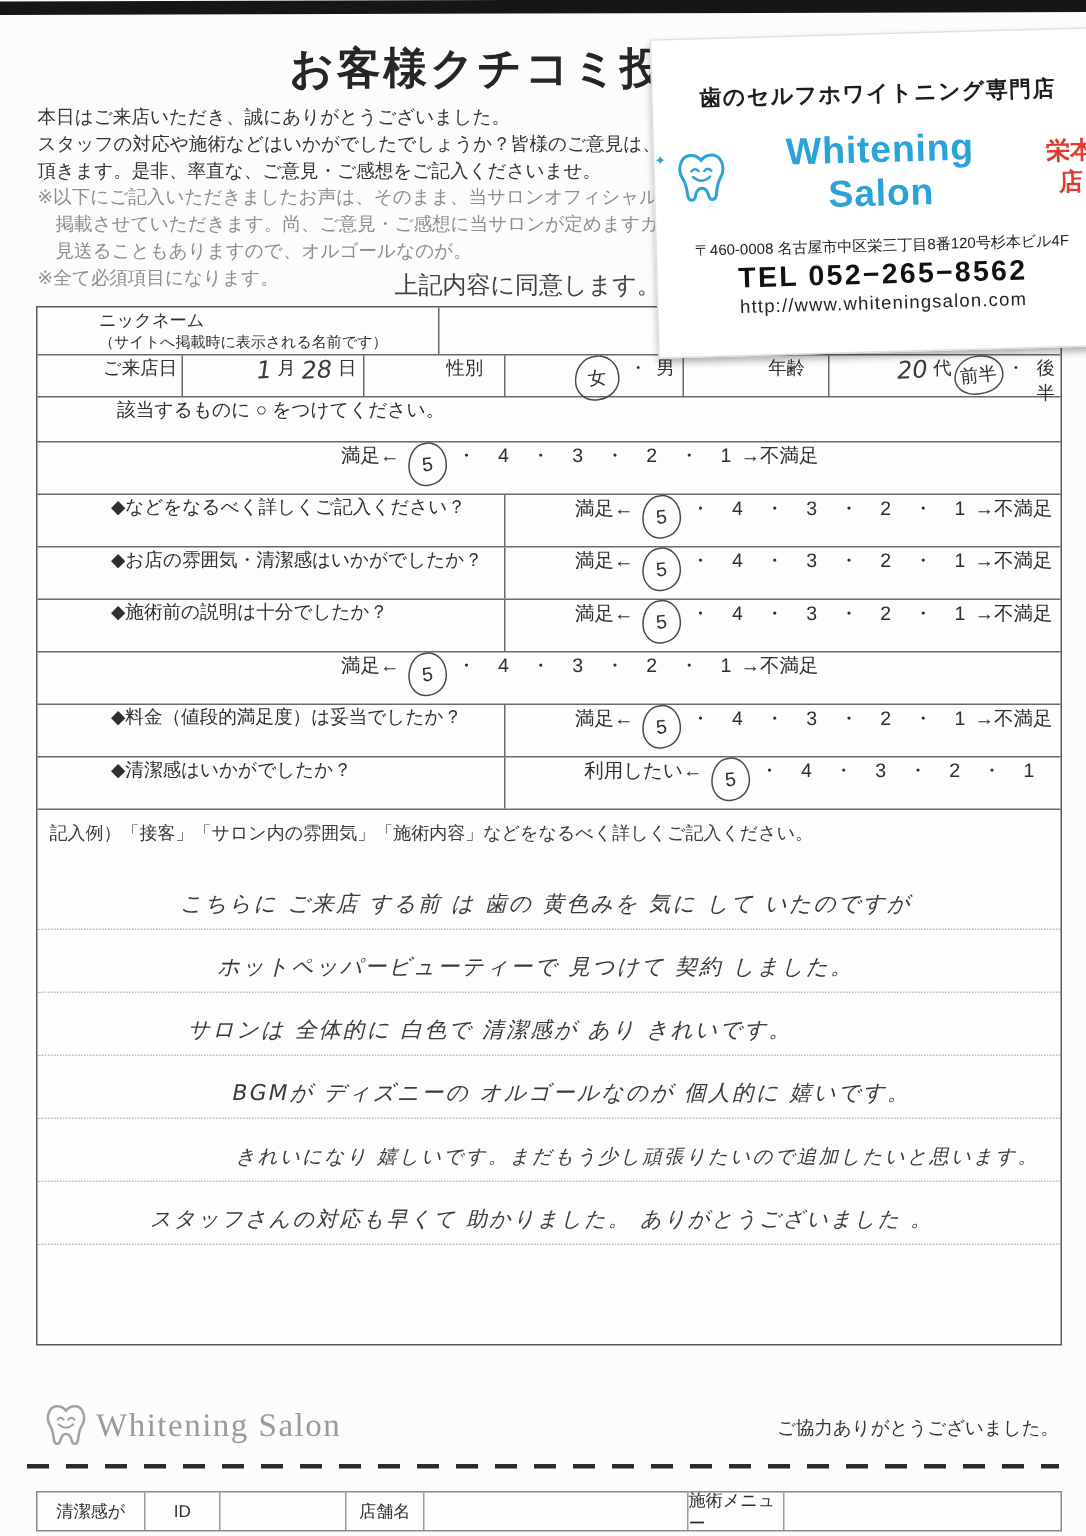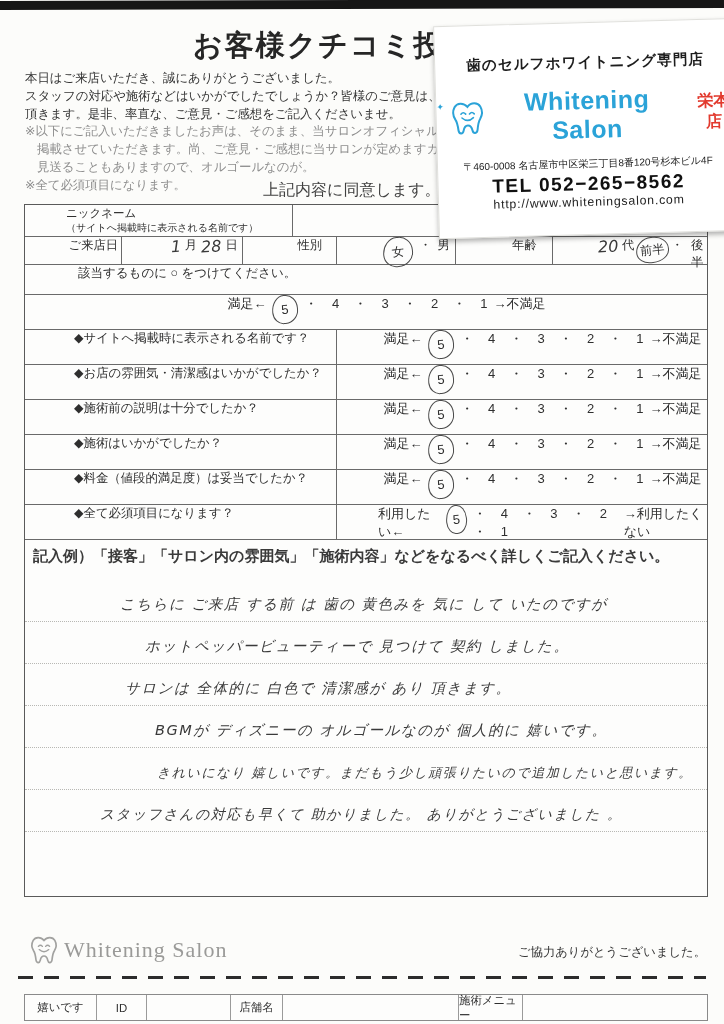--- a/index.html
+++ b/index.html
@@ -62,21 +62,21 @@
   .c-rate { width:26px; height:29px; margin:0 6px; font-style:normal; }
   .instr-row { height:30px; font-size:12.5px; }
   .instr-row .cell { padding-left:12px; }
   .q-row { height:35px; }
   .q-cell { width:271px; padding-left:8px; font-size:12.4px; }
   .r-cell { flex:1; justify-content:center; font-size:13px; }
   .r-rest { word-spacing:11px; margin-right:6px; }
   .cmt-head-row { height:35px; font-size:12.6px; }
   .cmt-head-row .cell { padding-left:12px; }
   .cmt-box { height:356px; display:block; }
-  .cmt-hint { font-size:15px; color:#3a3a3a; padding:7px 0 0 8px;font-weight:bold; }
+  .cmt-hint { font-size:12px; color:#3a3a3a; padding:7px 0 0 8px; }
   .cmt-lines { margin-top:14px; }
   .cmt-line { height:42px; border-bottom:1px dotted #b8b8b4; display:flex; align-items:flex-end; }
   .cmt-line span { font-size:14.5px; letter-spacing:1.5px; padding-bottom:7px; }
   .cmt-line:nth-child(1){ padding-left:95px; }
   .cmt-line:nth-child(2){ padding-left:120px; }
   .cmt-line:nth-child(3){ padding-left:100px; }
   .cmt-line:nth-child(4){ padding-left:130px;text-align:right; }
   .cmt-line:nth-child(5){ padding-left:132px; }
   .cmt-line:nth-child(6){ padding-left:75px; }
   .cmt-line:nth-child(7){ padding-left:65px; font-size:1px; }
@@ -180,21 +180,21 @@
     <div class="row q-row">
       <div class="cell r-cell">
         <span>満足←</span>
         <span class="circle c-rate">5</span>
         <span class="r-rest">・ 4 ・ 3 ・ 2 ・ 1</span>
         <span>→不満足</span>
       </div>
     </div>
 
     <div class="row q-row">
-      <div class="cell q-cell">◆サイトへ掲載時に表示される名前です？</div>
+      <div class="cell q-cell">◆などをなるべく詳しくご記入ください？</div>
       <div class="cell r-cell">
         <span>満足←</span>
         <span class="circle c-rate">5</span>
         <span class="r-rest">・ 4 ・ 3 ・ 2 ・ 1</span>
         <span>→不満足</span>
       </div>
     </div>
 
     <div class="row q-row">
       <div class="cell q-cell">◆お店の雰囲気・清潔感はいかがでしたか？</div>
@@ -210,61 +210,59 @@
       <div class="cell q-cell">◆施術前の説明は十分でしたか？</div>
       <div class="cell r-cell">
         <span>満足←</span>
         <span class="circle c-rate">5</span>
         <span class="r-rest">・ 4 ・ 3 ・ 2 ・ 1</span>
         <span>→不満足</span>
       </div>
     </div>
 
     <div class="row q-row">
-      <div class="cell q-cell">◆施術はいかがでしたか？</div>
       <div class="cell r-cell">
         <span>満足←</span>
         <span class="circle c-rate">5</span>
         <span class="r-rest">・ 4 ・ 3 ・ 2 ・ 1</span>
         <span>→不満足</span>
       </div>
     </div>
 
     <div class="row q-row">
       <div class="cell q-cell">◆料金（値段的満足度）は妥当でしたか？</div>
       <div class="cell r-cell">
         <span>満足←</span>
         <span class="circle c-rate">5</span>
         <span class="r-rest">・ 4 ・ 3 ・ 2 ・ 1</span>
         <span>→不満足</span>
       </div>
     </div>
 
     <div class="row q-row">
-      <div class="cell q-cell">◆全て必須項目になります？</div>
+      <div class="cell q-cell">◆清潔感はいかがでしたか？</div>
       <div class="cell r-cell">
         <span>利用したい←</span>
         <span class="circle c-rate">5</span>
         <span class="r-rest">・ 4 ・ 3 ・ 2 ・ 1</span>
-        <span>→利用したくない</span>
       </div>
     </div>
 
 
     <div class="row cmt-box">
       <div class="cmt-hint">記入例）「接客」「サロン内の雰囲気」「施術内容」などをなるべく詳しくご記入ください。</div>
       <div class="cmt-lines">
         <div class="cmt-line">
             <span class="hand">こちらに ご来店 する前 は 歯の 黄色みを 気に して いたのですが</span>
           </div>
         <div class="cmt-line">
             <span class="hand">ホットペッパービューティーで 見つけて 契約 しました。</span>
           </div>
         <div class="cmt-line">
-            <span class="hand">サロンは 全体的に 白色で 清潔感が あり 頂きます。</span>
+            <span class="hand">サロンは 全体的に 白色で 清潔感が あり きれいです。</span>
           </div>
         <div class="cmt-line">
             <span class="hand">BGMが ディズニーの オルゴールなのが 個人的に 嬉いです。</span>
           </div>
         <div class="cmt-line">
             <span class="hand" style="font-size:13px">きれいになり 嬉しいです。まだもう少し頑張りたいので追加したいと思います。</span>
           </div>
         <div class="cmt-line">
             <span class="hand" style="font-size:14px">スタッフさんの対応も早くて 助かりました。 ありがとうございました 。</span>
           </div>
@@ -280,21 +278,21 @@
       <path d="M22 15.5 q2.5 -3 5 0" fill="none" stroke="#a2a2a0" stroke-width="1.7" stroke-linecap="round"></path>
       <path d="M14 19.5 q6 5.5 12 0" fill="none" stroke="#a2a2a0" stroke-width="1.7" stroke-linecap="round"></path>
     </svg>
     <span class="txt">Whitening Salon</span>
   </div>
   <div class="thanks">ご協力ありがとうございました。</div>
 
   <div class="cut-line"></div>
 
   <div class="office-table">
-    <div class="ocell ow1">嬉いです</div>
+    <div class="ocell ow1">清潔感が</div>
     <div class="ocell ow2">ID</div>
     <div class="ocell ow3"></div>
     <div class="ocell ow4">店舗名</div>
     <div class="ocell ow5"></div>
     <div class="ocell ow6">施術メニュー</div>
     <div class="ocell ow7"></div>
   </div>
 
 </div>
 

